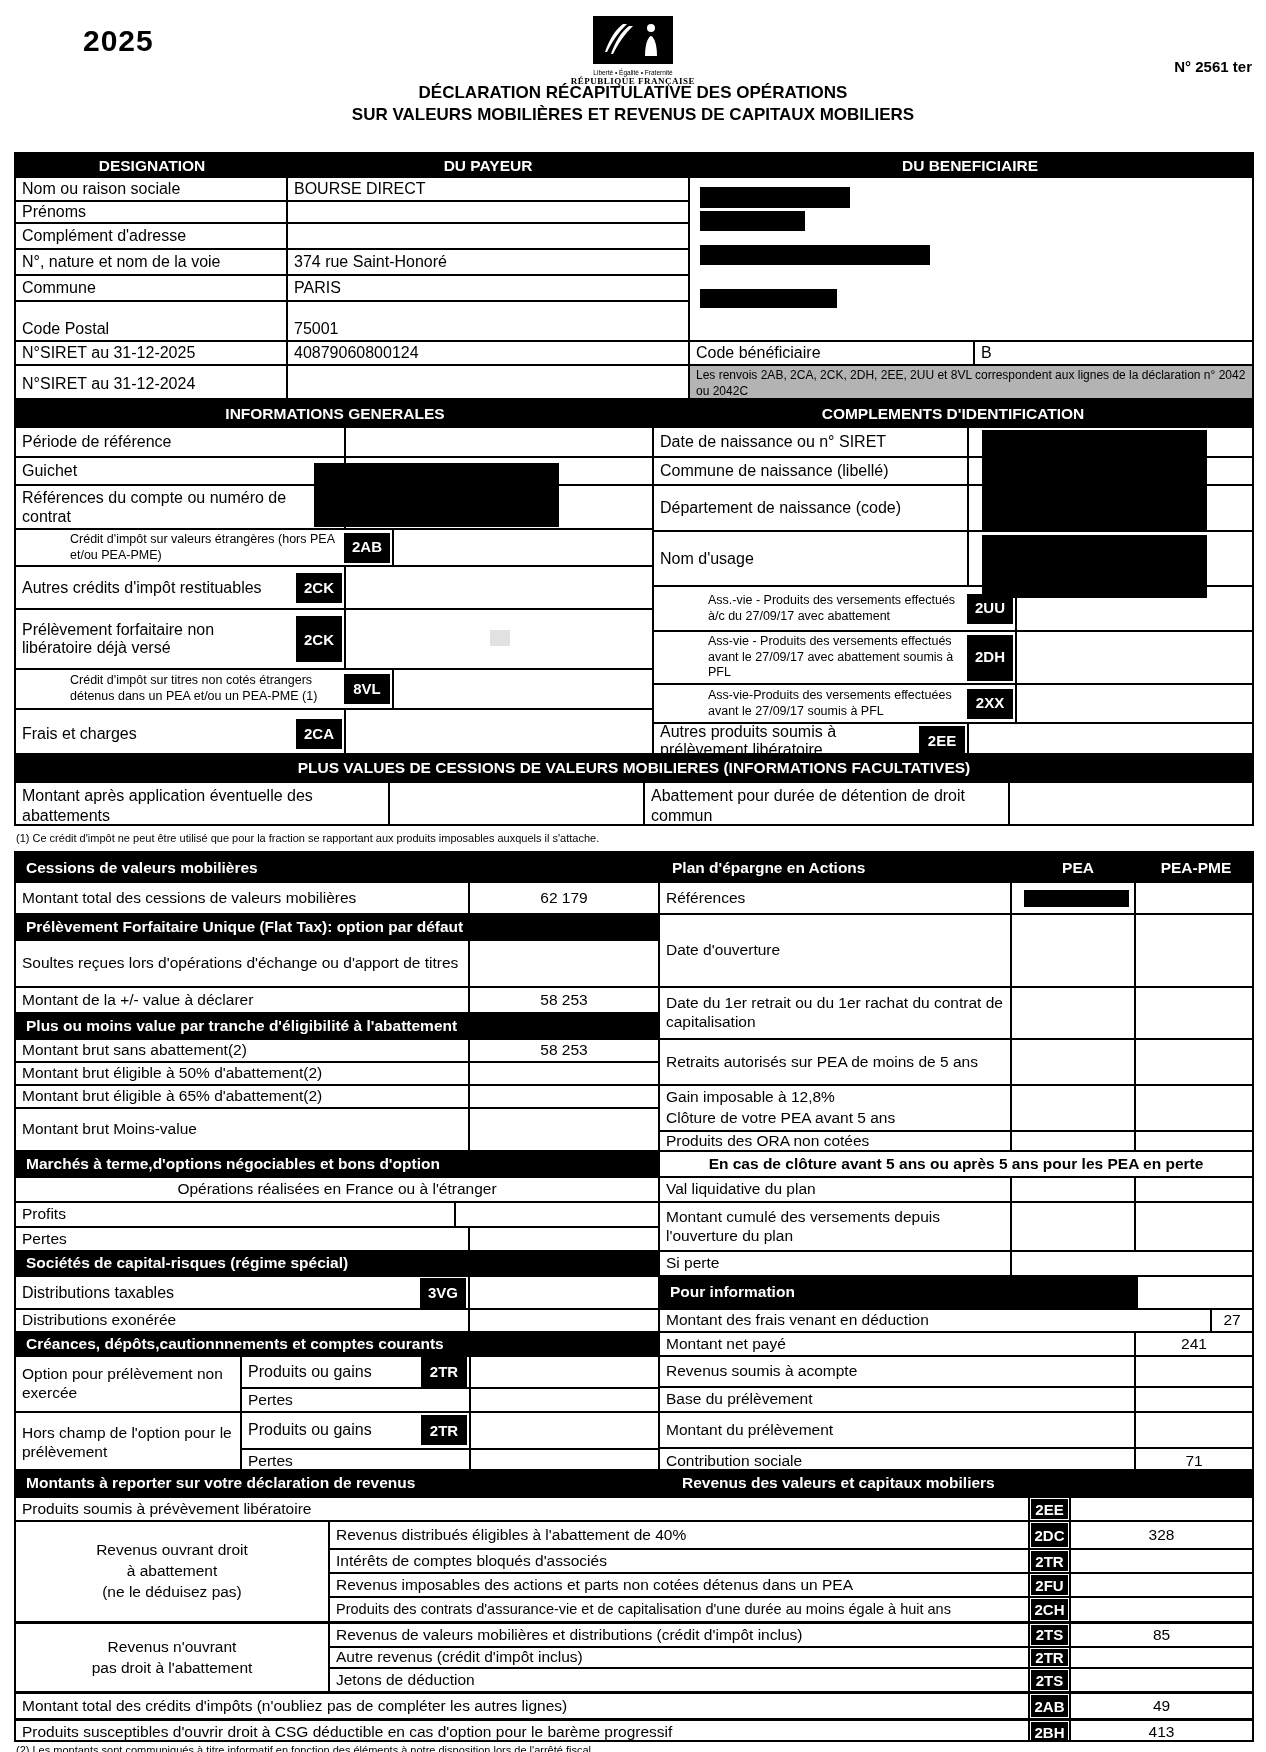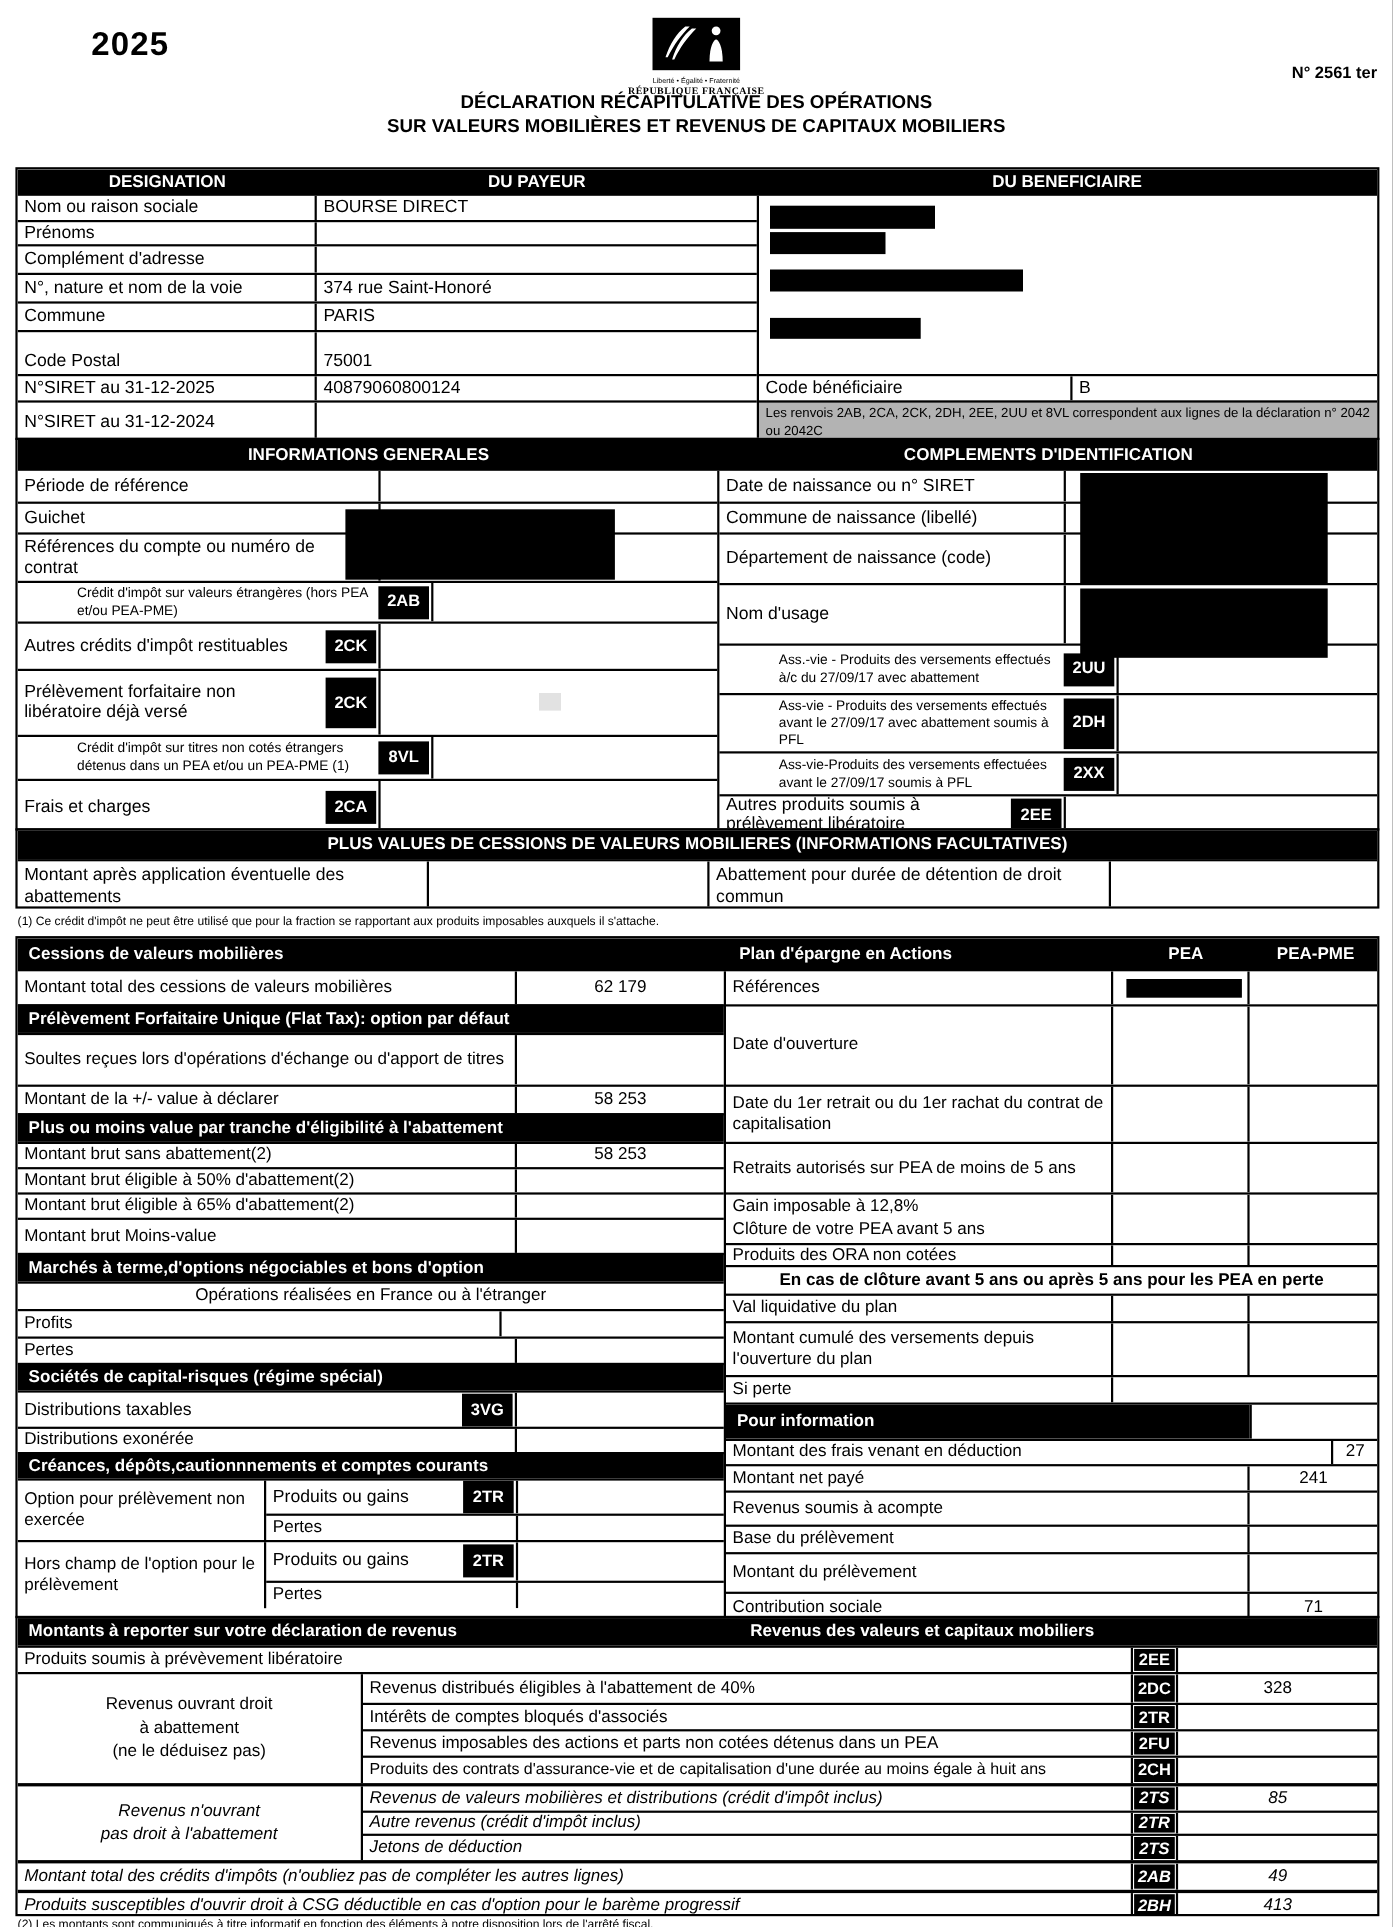--- a/index.html
+++ b/index.html
@@ -25,21 +25,21 @@
            display:flex;align-items:center;justify-content:center;
            width:46px;height:30px;flex:none;}
   .cb-t{height:46px;}
   .lc{display:flex;justify-content:space-between;align-items:center;padding:1px 2px 1px 6px;gap:4px;}
   .codecell{width:41px;flex:none;padding:1px;display:flex;border-left:2px solid #000;}
   .codecell>div{background:#000;color:#fff;font-weight:bold;font-size:15px;flex:1;
                 display:flex;align-items:center;justify-content:center;}
   .valcol{width:183px;flex:none;border-left:2px solid #000;}
   .note{background:#b3b3b3;font-size:12px;line-height:1.3;padding:2px 6px;border-top:2px solid #000;}
   .grp{display:flex;border-top:2px solid #000;}
-  .thick{border-top-width:3px;font-style:italic;}
+  .thick{border-top-width:3px;}
   .fn{font-size:11px;padding:6px 2px 0 2px;}
   .year{position:absolute;left:42px;top:24px;font-size:30px;font-weight:bold;letter-spacing:1px;margin-left:41px;}
   .formnum{position:absolute;right:14px;top:58px;font-size:15px;font-weight:bold;}
   .titleblk{position:absolute;left:0;top:82px;width:100%;text-align:center;font-weight:bold;font-size:17px;line-height:1.3;}
   .logo{position:absolute;left:50%;top:16px;transform:translateX(-50%);width:140px;text-align:center;}
   .logo .motto{font-size:6.5px;margin-top:1px;}
   .logo .rf{font-family:"Liberation Serif",serif;font-size:9px;font-weight:bold;letter-spacing:.5px;}
   .graybox{position:absolute;background:#e2e2e2;}
 </style>
 </head>
@@ -285,21 +285,21 @@
             <div class="cell ctr" style="flex:1">58 253</div>
           </div>
           <div class="row" style="height:23px">
             <div class="cell bR" style="width:454px">Montant brut éligible à 50% d'abattement(2)</div>
             <div class="cell" style="flex:1"></div>
           </div>
           <div class="row" style="height:23px">
             <div class="cell bR" style="width:454px">Montant brut éligible à 65% d'abattement(2)</div>
             <div class="cell" style="flex:1"></div>
           </div>
-          <div class="row" style="height:32px">
+          <div class="row" style="height:43px">
             <div class="cell bR" style="width:454px">Montant brut Moins-value</div>
             <div class="cell" style="flex:1"></div>
           </div>
           <div class="row bh" style="height:26px">
             <div class="cell" style="flex:1;padding-left:10px">Marchés à terme,d'options négociables et bons d'option</div>
           </div>
           <div class="row" style="height:25px">
             <div class="cell ctr" style="flex:1">Opérations réalisées en France ou à l'étranger</div>
           </div>
           <div class="row" style="height:25px">

